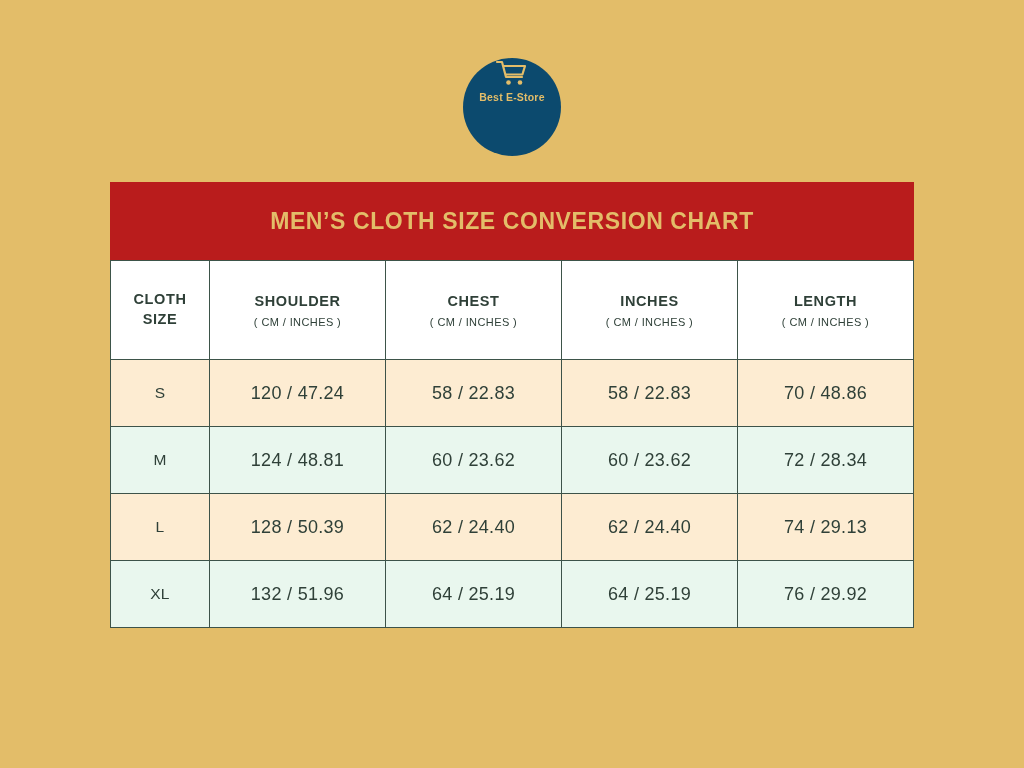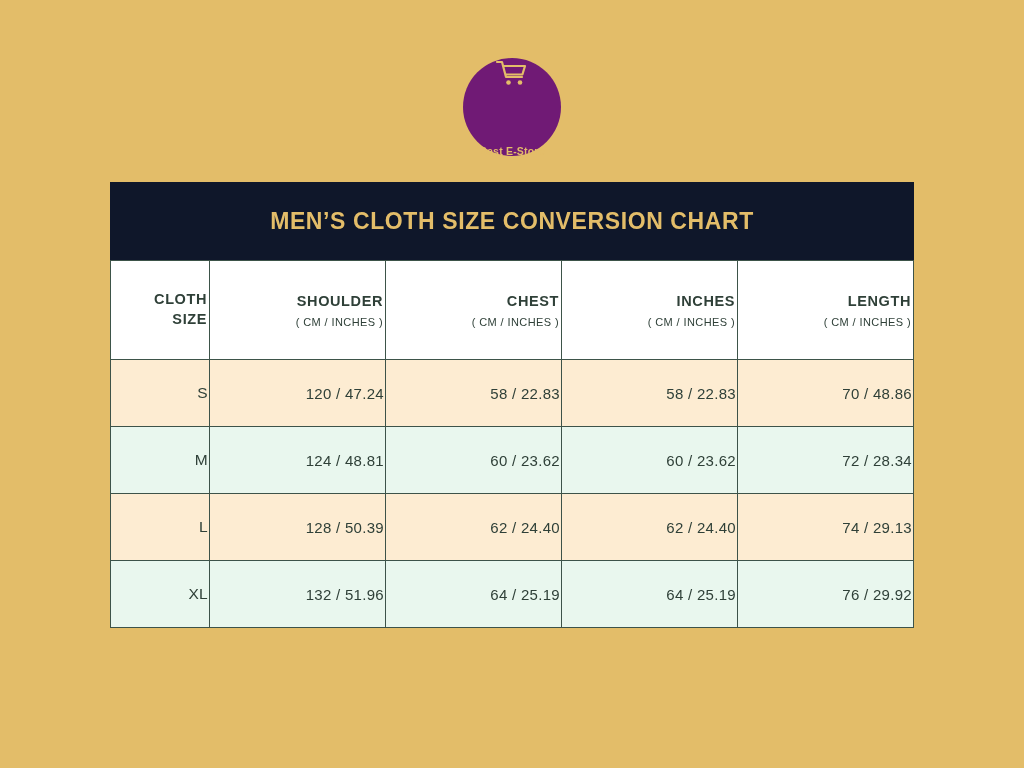--- a/index.html
+++ b/index.html
@@ -26,25 +26,25 @@
     left: 50%;
     top: 58px;
     transform: translateX(-50%);
     width: 98px;
     height: 98px;
   }
   .logo-circle {
     width: 98px;
     height: 98px;
     border-radius: 50%;
-    background: #701a75;
+    background: #0c4a6e;
     display: flex;
     flex-direction: column;
     align-items: center;
-    justify-content: space-between;
+    justify-content: flex-start;
   }
   .logo-icon {
     width: 34px;
     height: 30px;
     display: block;
     margin-bottom: 4px;
   }
   .logo-text {
     color: #e3bd69;
     font-size: 10.5px;
@@ -54,21 +54,21 @@
   }
 
   
   .chart-card {
     position: absolute;
     left: 110px;
     top: 182px;
     width: 804px;
   }
   .chart-title-bar {
-    background: #0f172a;
+    background: #b91c1c;
     height: 78px;
     display: flex;
     align-items: center;
     justify-content: center;
   }
   .chart-title {
     color: #e3bd69;
     font-size: 23px;
     font-weight: bold;
     letter-spacing: 0.6px;
@@ -76,21 +76,21 @@
   }
 
   table.size-table {
     width: 804px;
     border-collapse: collapse;
     table-layout: fixed;
   }
   table.size-table th,
   table.size-table td {
     border: 1px solid #3d5349;
-    text-align: right;
+    text-align: center;
     color: #2f4038;
   }
   col.c-size   { width: 99px; }
   col.c-col    { width: 176px; }
 
   thead th {
     background: #ffffff;
     height: 90px;
     padding: 4px 2px;
     vertical-align: middle;
@@ -105,21 +105,21 @@
   .th-sub {
     font-size: 11px;
     font-weight: normal;
     letter-spacing: 0.4px;
     margin-top: 5px;
     color: #2f4038;
   }
 
   tbody tr { height: 67px; }
   tbody td {
-    font-size: 15px;
+    font-size: 18px;
     font-weight: normal;
     letter-spacing: 0.3px;
   }
   tbody tr.row-cream td { background: #fdecd2; }
   tbody tr.row-mint  td { background: #e9f7ee; }
   tbody td.size-cell { font-size: 15.5px; }
 </style>
 </head>
 <body>
 

